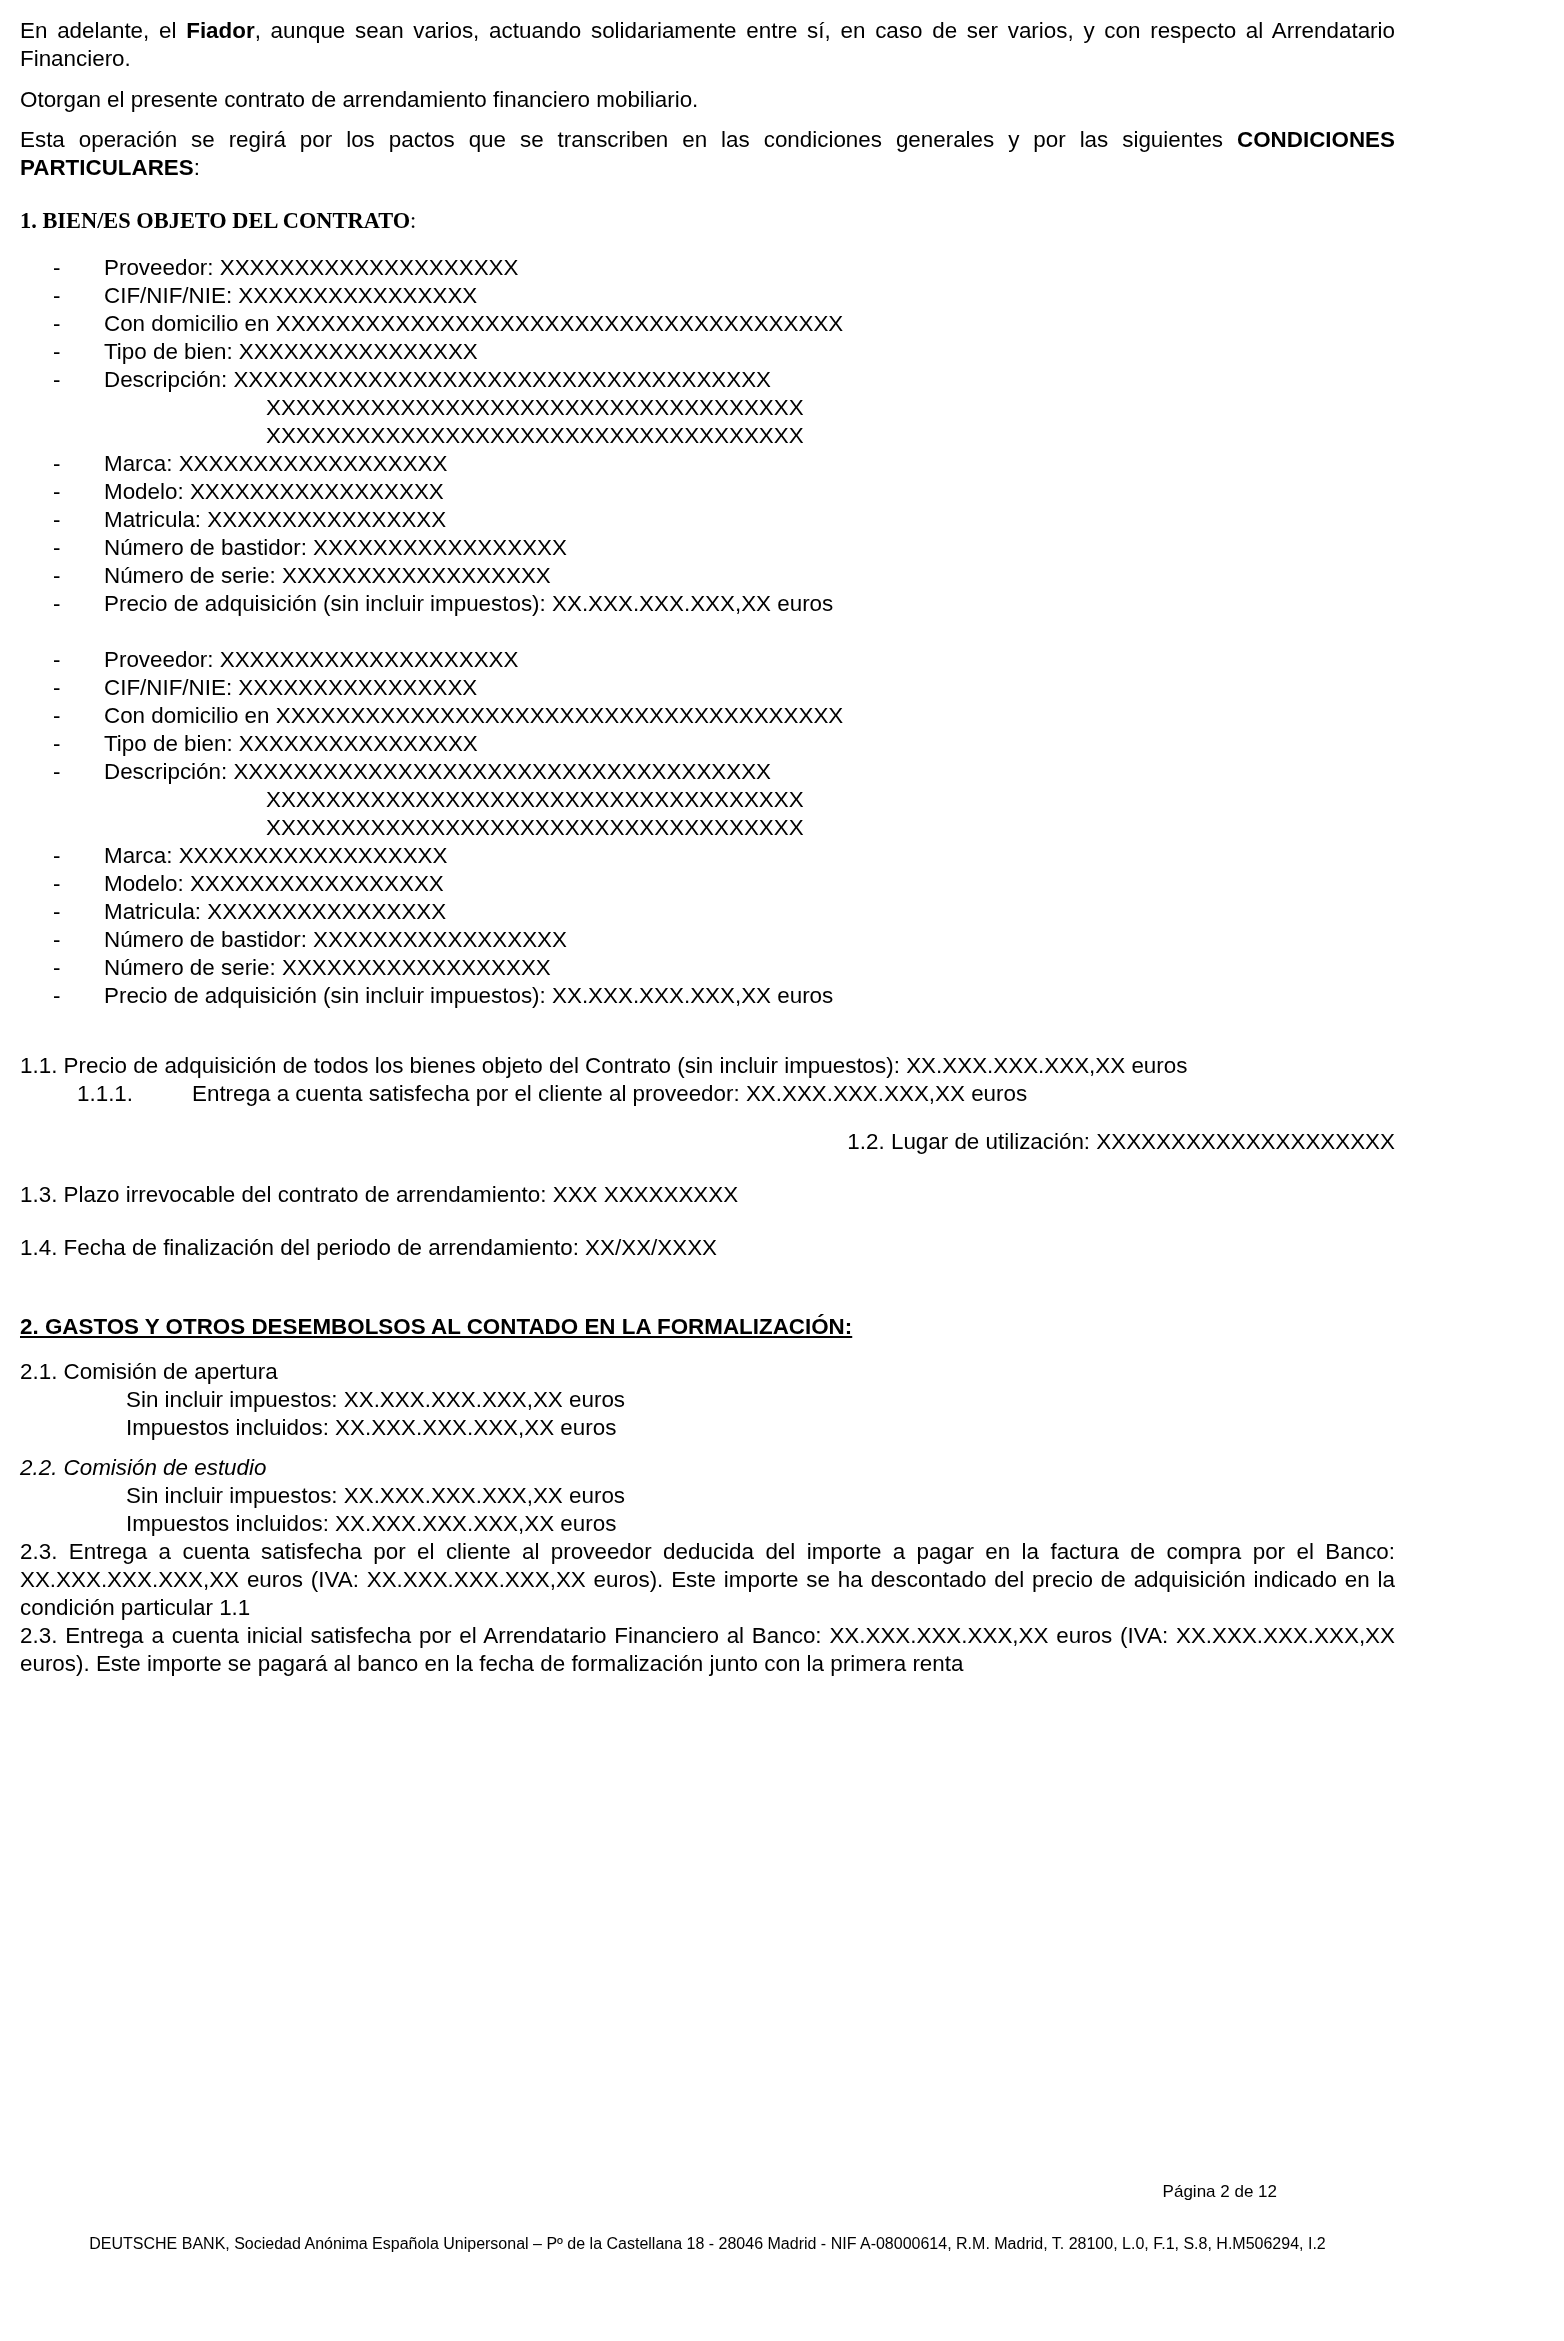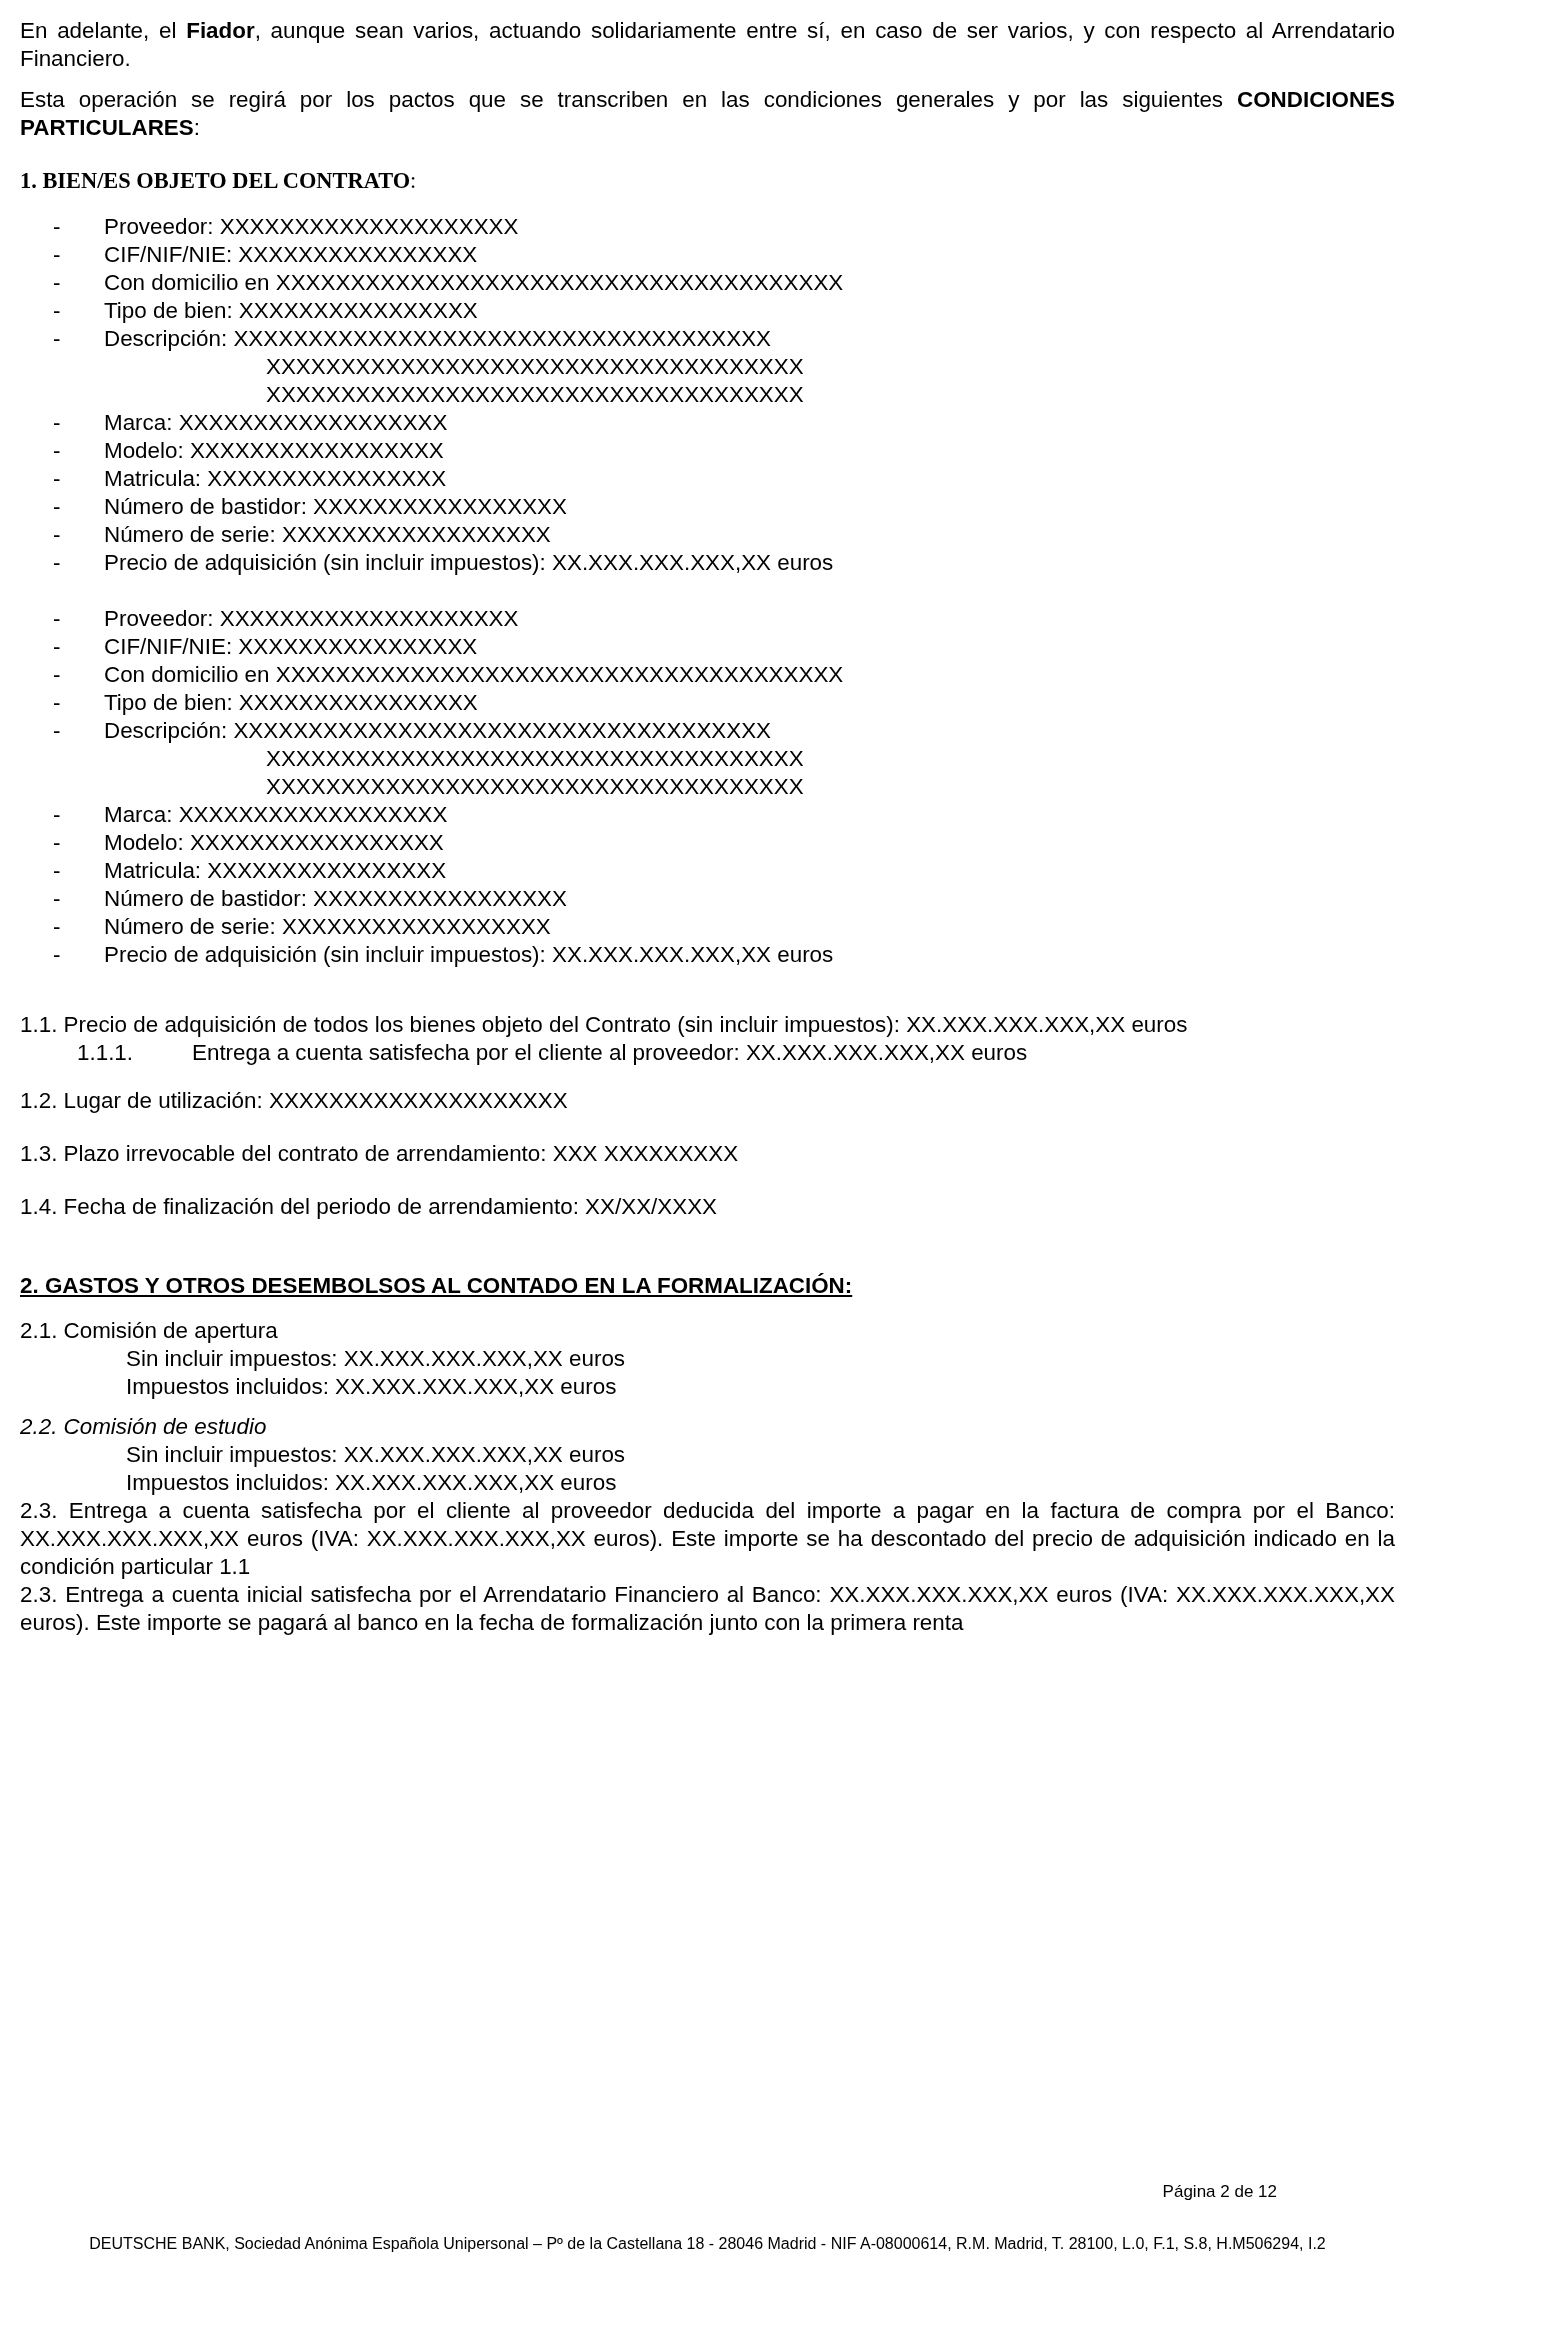--- a/index.html
+++ b/index.html
@@ -20,21 +20,21 @@
     padding: 17px 20px 0 20px;
     overflow: hidden;
   }
   .para { margin: 0; }
   .just { text-align: justify; }
   b { font-weight: 700; }
   .mb15 { margin-bottom: 12.7px; }
   .mb22 { margin-bottom: 18.6px; font-family: Liberation Serif, serif; }
   .mb30 { margin-bottom: 25px; }
   .mt14 { margin-top: 11.8px; font-style: italic; }
-  .mt24 { margin-top: 20px; }
+  .mt24 { margin-top: 20px; text-align: right; }
   .mt30 { margin-top: 25px; }
   .asset-block { margin-bottom: 28px; }
   .li { display: flex; }
   .dash { flex: 0 0 84px; padding-left: 33px; }
   .litext { flex: 1 1 auto; }
   .cont { padding-left: 246px; }
   .c11 { margin-top: 42px; }
   .c111 { padding-left: 57px; }
   .c111-num { display: inline-block; width: 115px; }
   .h2 { font-weight: 700; margin-top: 51px; margin-bottom: 17px; text-decoration: underline; }
@@ -56,20 +56,21 @@
     line-height: 20px;
   }
 </style>
 </head>
 <body>
 
 <div class="page">
 
   <p class="para just mb15"><span>En adelante, el </span><b>Fiador</b><span>, aunque sean varios, actuando solidariamente entre sí, en caso de ser varios, y con respecto al Arrendatario Financiero.</span></p>
 
+  <p class="para mb15">Otorgan el presente contrato de arrendamiento financiero mobiliario.</p>
 
   <p class="para just mb30"><span>Esta operación se regirá por los pactos que se transcriben en las condiciones generales y por las siguientes </span><b>CONDICIONES PARTICULARES</b><span>:</span></p>
 
   <p class="para mb22"><b>1. BIEN/ES OBJETO DEL CONTRATO</b><span>:</span></p>
 
   <div class="asset-block">
     <div class="li">
         <span class="dash">-</span>
         <span class="litext">Proveedor: XXXXXXXXXXXXXXXXXXXX</span>
       </div>

